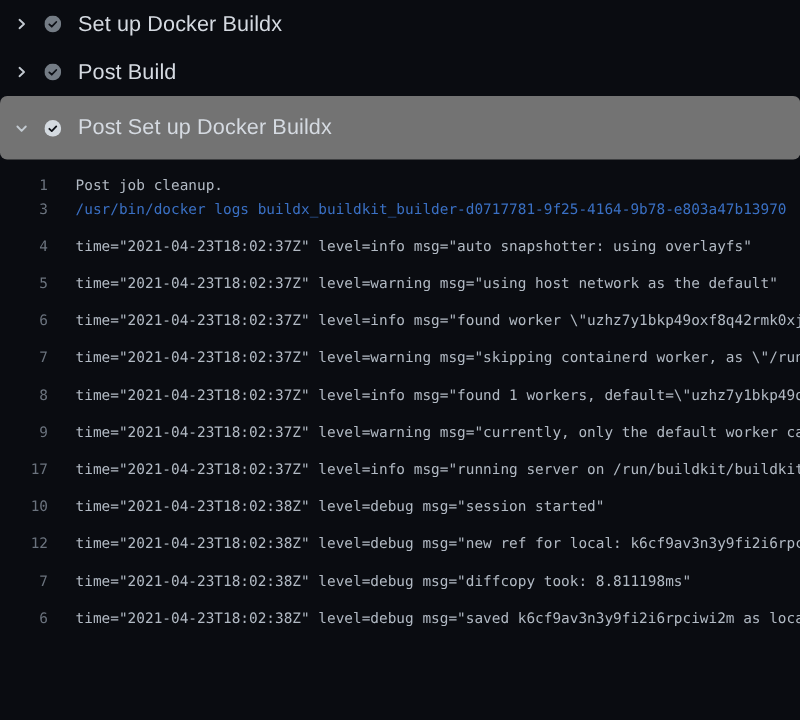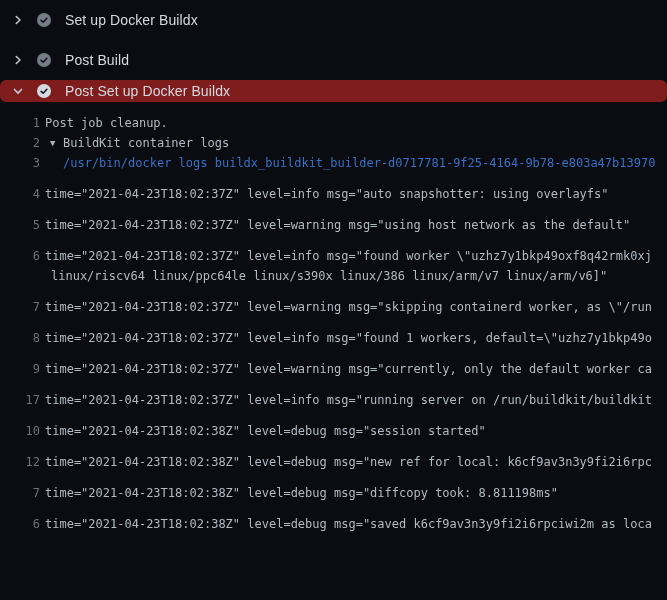--- a/index.html
+++ b/index.html
@@ -5,38 +5,38 @@
   html,body{margin:0;padding:0;}
   body{
     width:667px;height:600px;overflow:hidden;
     background:#0a0c11;
     font-family:"Liberation Sans", sans-serif;
     -webkit-font-smoothing:antialiased;
   }
   
   .steps{width:667px;}
   .step{height:40px;display:flex;align-items:center;cursor:pointer;}
-  .step.expanded{height:22px;background:#7f1d1d;border-radius:6px;}
+  .step.expanded{height:53px;background:#737373;border-radius:6px;}
   .chev{width:16px;height:16px;margin-left:10px;flex:0 0 auto;display:flex;align-items:center;justify-content:center;}
   .check{width:14px;height:14px;margin-left:11px;flex:0 0 auto;display:flex;align-items:center;justify-content:center;}
-  .step-label{margin-left:14px;font-size:14px;color:#d5dae1;letter-spacing:.1px;}
+  .step-label{margin-left:14px;font-size:18px;color:#d5dae1;letter-spacing:.1px;}
   
   .log{padding-top:11px;width:667px;}
   .log-row{
     height:20px;line-height:20px;white-space:pre;overflow:hidden;
     font-family:"DejaVu Sans Mono","Liberation Mono",monospace;
     font-size:12px;color:#b2bac4;
   }
   .log-row .ln{
     display:inline-block;width:40px;text-align:right;
     color:#6b737e;cursor:pointer;vertical-align:top;
   }
   .log-row .txt{display:inline-block;vertical-align:top;}
   .log-row.plain .txt,
-  .log-row.log .txt{margin-left:5px;}
+  .log-row.log .txt{margin-left:23px;}
   .log-row.command .txt{margin-left:23px;color:#3a70c4;}
   .log-row.wrap .txt{margin-left:11px;}
   .log-row.group{cursor:pointer;}
   .log-row.group .marker{
     display:inline-block;width:13px;margin-left:10px;
     font-size:9px;color:#aab2bc;vertical-align:top;line-height:20px;
   }
   .log-row.group .txt{margin-left:0;}
 </style>
 </head>
@@ -81,26 +81,24 @@
         <svg viewBox="0 0 16 16" width="14" height="14">
           <circle cx="8" cy="8" r="8" fill="#d4dae0"></circle>
           <path d="M4.7 8.4 L7 10.6 L11.3 6.1" fill="none" stroke="#0d1016" stroke-width="1.7" stroke-linecap="round" stroke-linejoin="round"></path>
         </svg>
       </span>
       <span class="step-label">Post Set up Docker Buildx</span>
     </div>
   </div>
 <div class="log" id="log">
     <div class="log-row plain"><span class="ln">1</span><span class="txt">Post job cleanup.</span></div>
-    <div class="log-row group"><span class="ln">2</span><span class="marker">▼</span><span class="txt">BuildKit container logs</span></div>
     <div class="log-row command"><span class="ln">3</span><span class="txt">/usr/bin/docker logs buildx_buildkit_builder-d0717781-9f25-4164-9b78-e803a47b13970</span></div>
     <div class="log-row log"><span class="ln">4</span><span class="txt">time="2021-04-23T18:02:37Z" level=info msg="auto snapshotter: using overlayfs"</span></div>
     <div class="log-row log"><span class="ln">5</span><span class="txt">time="2021-04-23T18:02:37Z" level=warning msg="using host network as the default"</span></div>
     <div class="log-row log"><span class="ln">6</span><span class="txt">time="2021-04-23T18:02:37Z" level=info msg="found worker \"uzhz7y1bkp49oxf8q42rmk0xj</span></div>
-    <div class="log-row wrap"><span class="ln"></span><span class="txt">linux/riscv64 linux/ppc64le linux/s390x linux/386 linux/arm/v7 linux/arm/v6]"</span></div>
     <div class="log-row log"><span class="ln">7</span><span class="txt">time="2021-04-23T18:02:37Z" level=warning msg="skipping containerd worker, as \"/run</span></div>
     <div class="log-row log"><span class="ln">8</span><span class="txt">time="2021-04-23T18:02:37Z" level=info msg="found 1 workers, default=\"uzhz7y1bkp49o</span></div>
     <div class="log-row log"><span class="ln">9</span><span class="txt">time="2021-04-23T18:02:37Z" level=warning msg="currently, only the default worker ca</span></div>
     <div class="log-row log"><span class="ln">17</span><span class="txt">time="2021-04-23T18:02:37Z" level=info msg="running server on /run/buildkit/buildkit</span></div>
     <div class="log-row log"><span class="ln">10</span><span class="txt">time="2021-04-23T18:02:38Z" level=debug msg="session started"</span></div>
     <div class="log-row log"><span class="ln">12</span><span class="txt">time="2021-04-23T18:02:38Z" level=debug msg="new ref for local: k6cf9av3n3y9fi2i6rpc</span></div>
     <div class="log-row log"><span class="ln">7</span><span class="txt">time="2021-04-23T18:02:38Z" level=debug msg="diffcopy took: 8.811198ms"</span></div>
     <div class="log-row log"><span class="ln">6</span><span class="txt">time="2021-04-23T18:02:38Z" level=debug msg="saved k6cf9av3n3y9fi2i6rpciwi2m as loca</span></div>
     <div class="log-row log"></div>
   </div>

